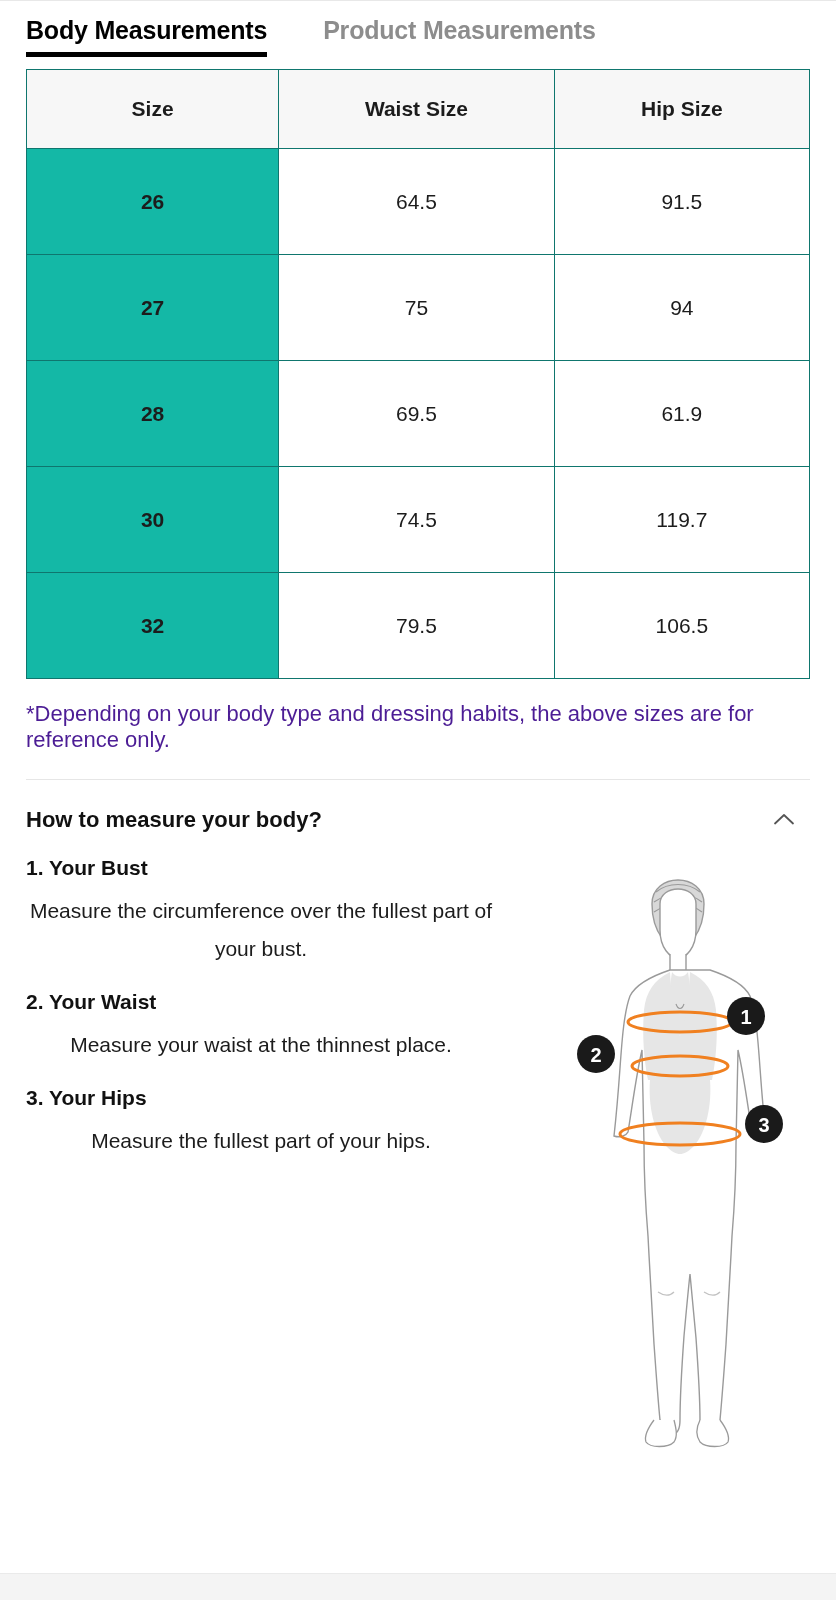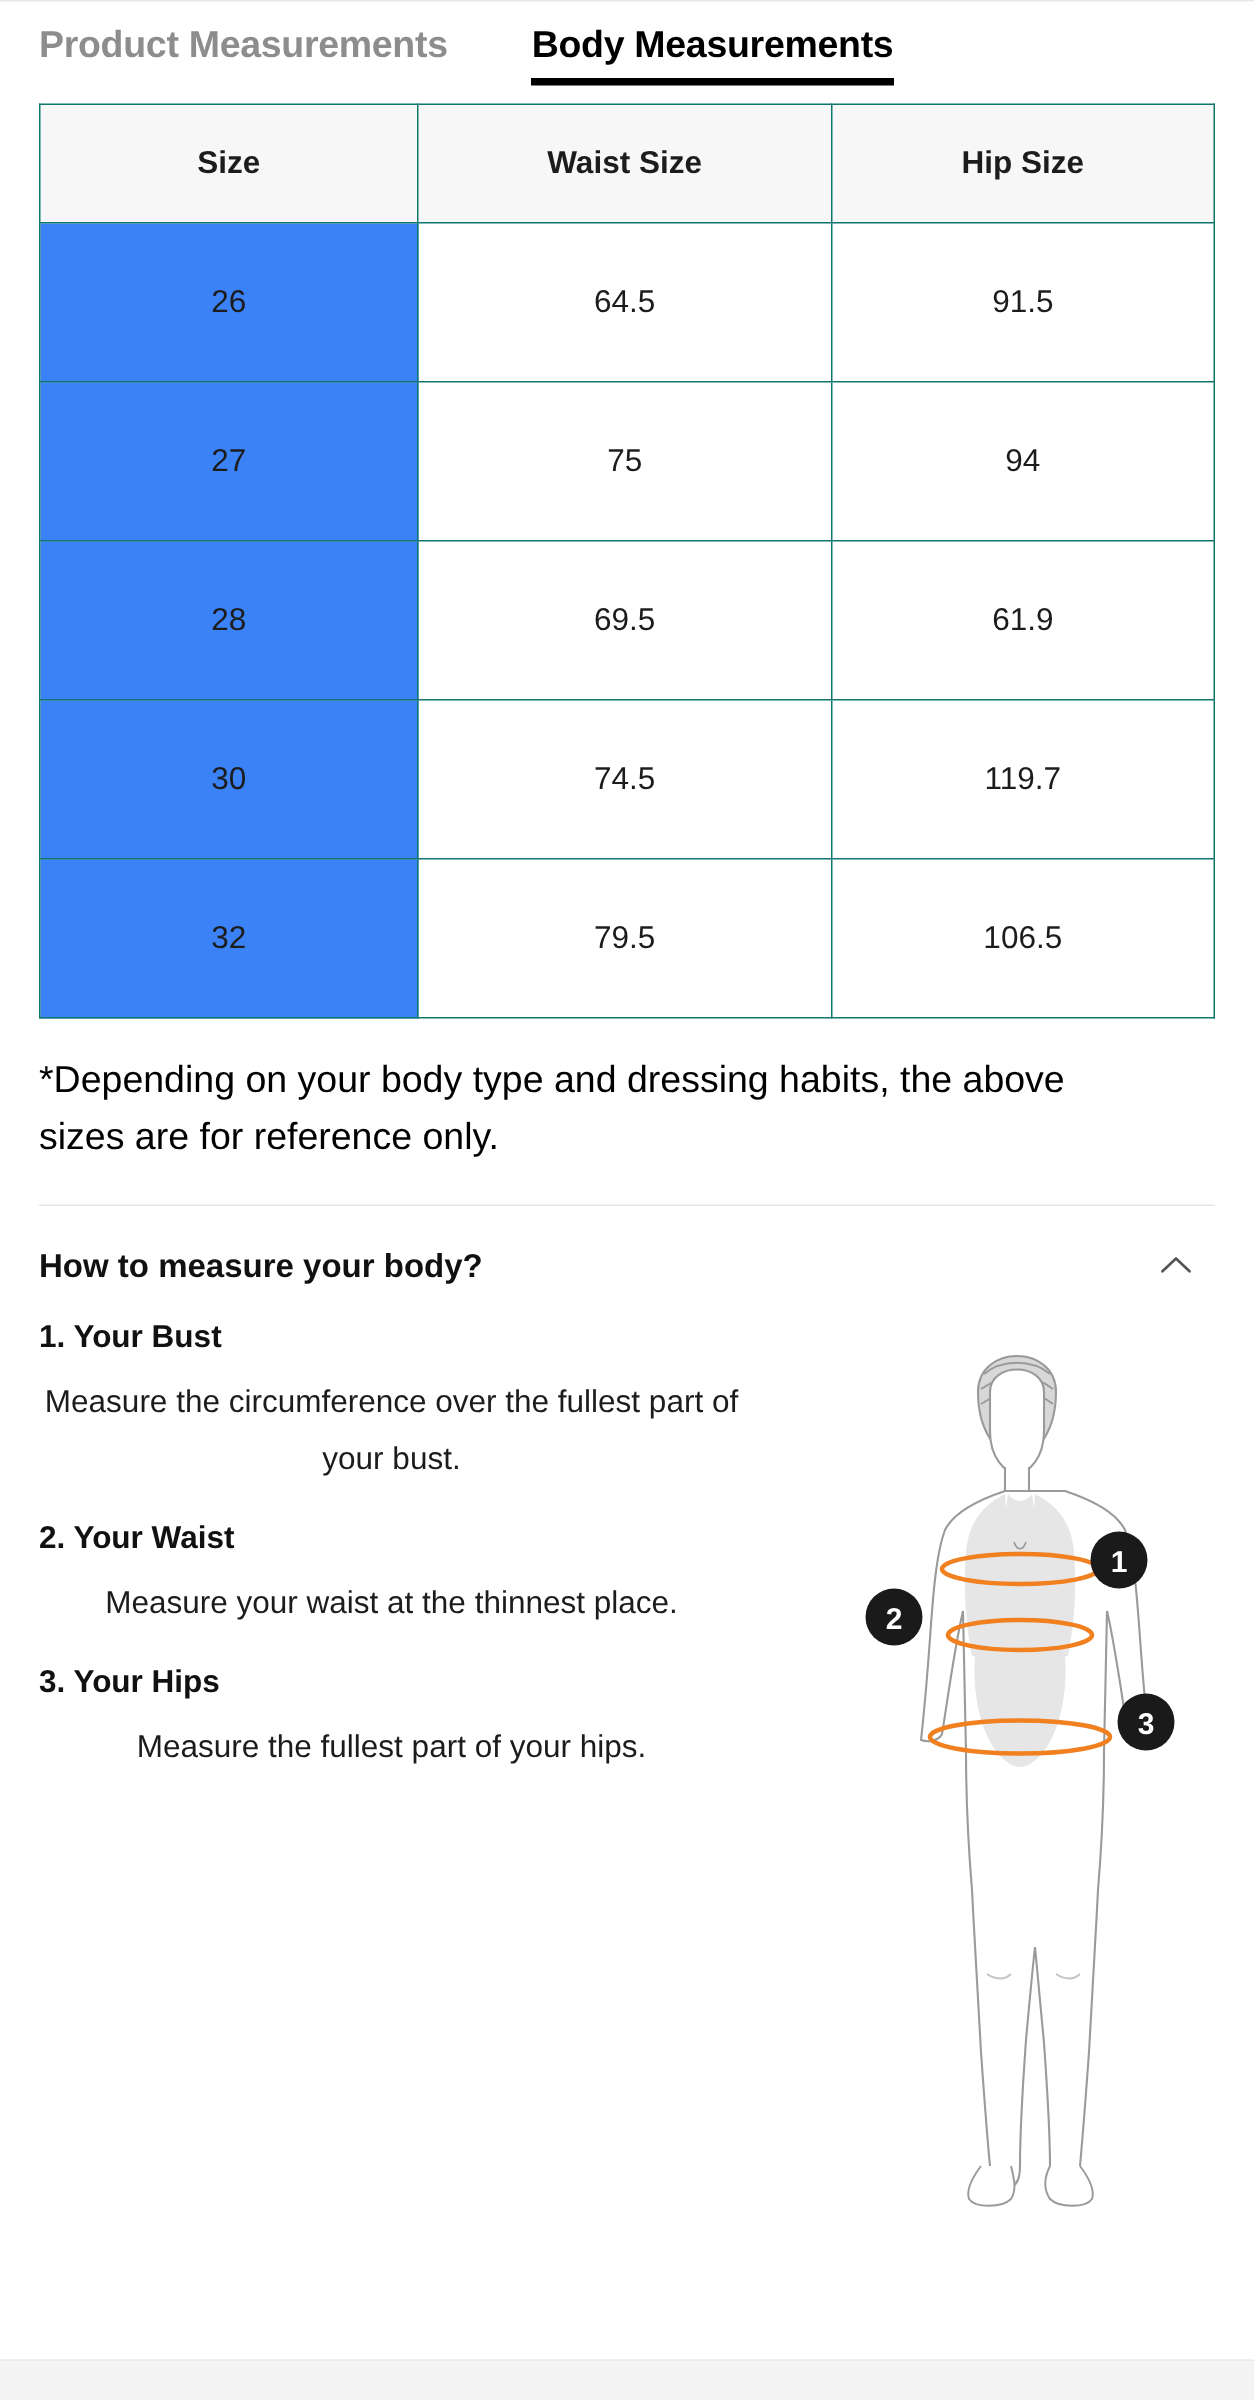--- a/index.html
+++ b/index.html
@@ -83,33 +83,33 @@
     background: #f7f7f7;
     font-weight: 700;
     height: 76px;
     font-size: 21px;
   }
   table.size-table tbody td {
     height: 103px;
     font-weight: 400;
   }
   table.size-table tbody td.size-col {
-    background: #3b82f6;
-    font-weight: 400;
+    background: #14b8a6;
+    font-weight: 700;
   }
   col.c1 { width: 32.2%; }
   col.c2 { width: 35.2%; }
   col.c3 { width: 32.6%; }
 
   
   .note {
     padding: 22px 26px 0 26px;
-    color: #000000;
-    font-size: 25px;
-    line-height: 38px;
+    color: #4c1d95;
+    font-size: 22px;
+    line-height: 26px;
     box-sizing: border-box;
     max-width: 790px;
   }
 
   .divider {
     margin: 26px 26px 0 26px;
     height: 1px;
     background: #e6e6e6;
   }
 
@@ -178,25 +178,25 @@
   }
 </style>
 </head>
 <body>
 
 <div class="page">
 
   <div class="top-rule"></div>
 
   <div class="tabs">
+    <div class="tab active">
+      <span>Body Measurements</span>
+    </div>
     <div class="tab inactive">
       <span>Product Measurements</span>
-    </div>
-    <div class="tab active">
-      <span>Body Measurements</span>
     </div>
   </div>
 
   <div class="table-wrap">
     <table class="size-table">
       <colgroup>
         <col class="c1">
           <col class="c2">
           <col class="c3">
       </colgroup>

